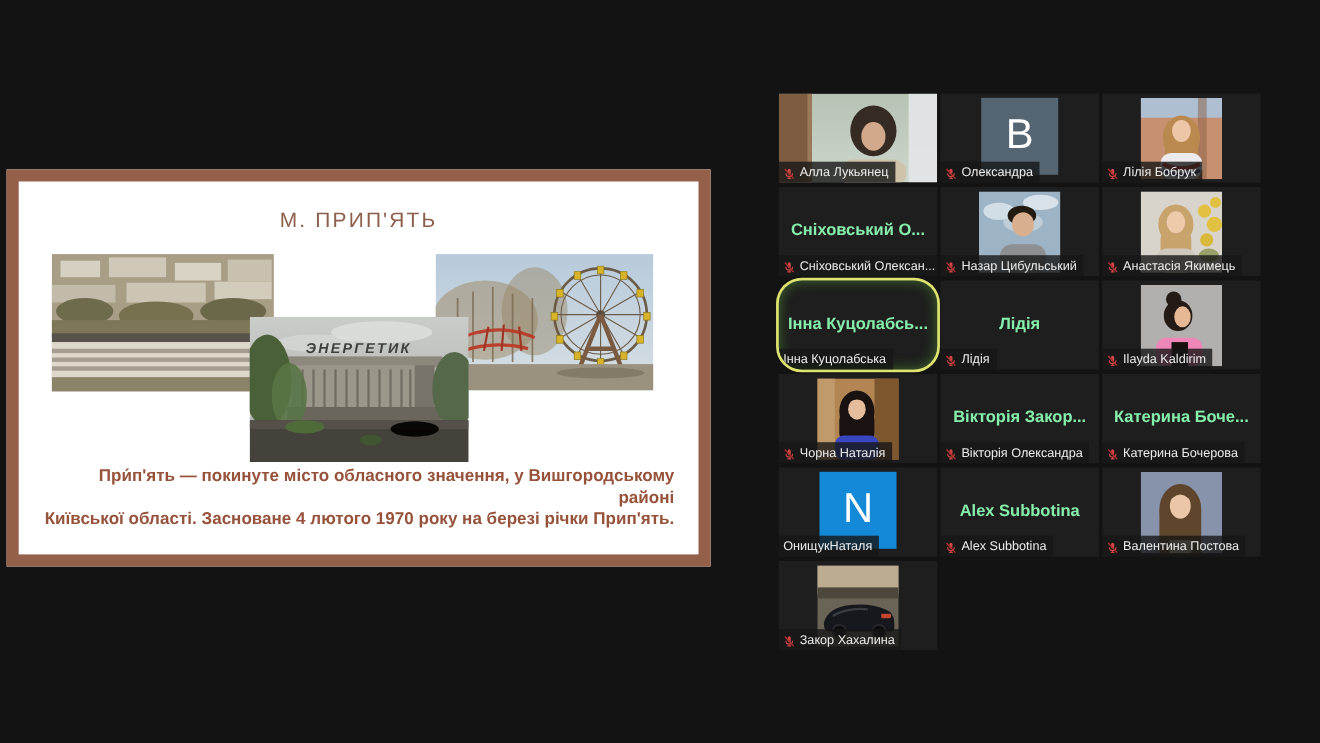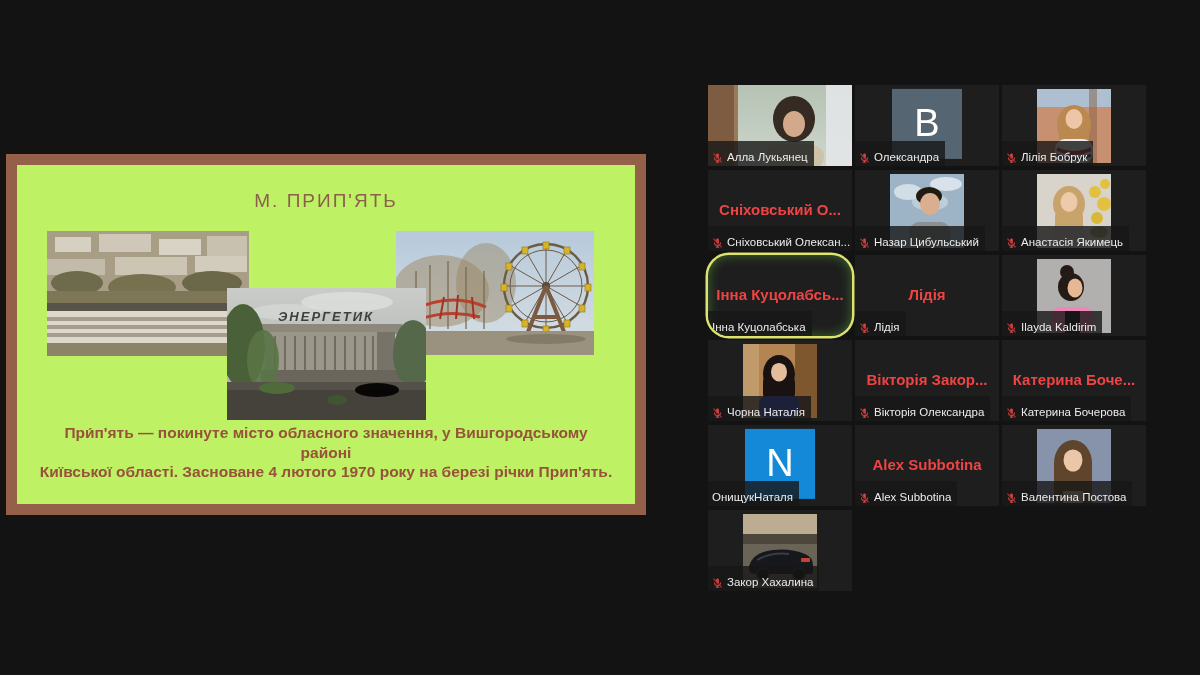--- a/index.html
+++ b/index.html
@@ -1,43 +1,43 @@
 <!DOCTYPE html>
 <html><head>
 <meta charset="utf-8">
 <style>
   html,body{margin:0;padding:0;background:#131313;}
   #app{position:relative;width:1200px;height:675px;background:#131313;overflow:hidden;
        font-family:"Liberation Sans",sans-serif;}
 
   
   .slide{position:absolute;left:6px;top:154px;width:640px;height:361px;box-sizing:border-box;
-         border:11px solid #95604a;background:#bef264;}
+         border:11px solid #95604a;background:#ffffff;}
   .slide-title{position:absolute;top:25px;left:0;right:0;text-align:center;color:#8b5f4c;
          font-size:19px;letter-spacing:2px;}
   .sphoto{position:absolute;display:block;}
   .sphoto.left{left:30px;top:66px;}
   .sphoto.center{left:210px;top:123px;z-index:2;}
   .sphoto.right{left:379px;top:66px;}
-  .sbody{position:absolute;left:22px;right:22px;top:258px;text-align:center;color:#96523a;
+  .sbody{position:absolute;left:22px;right:22px;top:258px;text-align:right;color:#96523a;
          font-weight:bold;font-size:15.5px;line-height:19.5px;z-index:3;}
 
   
   .grid{position:absolute;left:708px;top:85px;display:grid;
         grid-template-columns:repeat(3,144px);grid-auto-rows:81px;column-gap:3px;row-gap:4px;}
   .tile{position:relative;background:#1e1e1e;overflow:hidden;}
   .tile.active{box-shadow:0 0 0 2.5px #dde36f, inset 0 0 12px rgba(92,170,60,.55);z-index:4;border-radius:21px;}
   .videofill{position:absolute;inset:0;width:100%;height:100%;}
   .photo-wrap{position:absolute;inset:0;display:flex;align-items:center;justify-content:center;}
   .init-box{position:absolute;left:50%;top:50%;transform:translate(-50%,-53%);width:70px;height:70px;
         display:flex;align-items:center;justify-content:center;color:#fff;font-size:38px;}
   .center-name{position:absolute;left:4px;right:4px;top:calc(50% - 10px);text-align:center;
-        color:#ef4444;font-weight:bold;font-size:15px;white-space:nowrap;overflow:hidden;}
+        color:#86efac;font-weight:bold;font-size:15px;white-space:nowrap;overflow:hidden;}
   .nm{position:absolute;left:0;bottom:0;display:flex;align-items:center;gap:4px;z-index:5;
-      padding:10px 6px 2px 4px;background:rgba(22,22,22,.8);color:#ececec;font-size:11.5px;
+      padding:4px 6px 2px 4px;background:rgba(22,22,22,.8);color:#ececec;font-size:11.5px;
       line-height:13px;white-space:nowrap;max-width:100%;box-sizing:border-box;overflow:hidden;}
   .nm svg{flex:0 0 auto;}
 </style>
 </head>
 <body>
 
 <div id="app">
 
   <div class="slide">
     <div class="slide-title">М. ПРИП'ЯТЬ</div>

